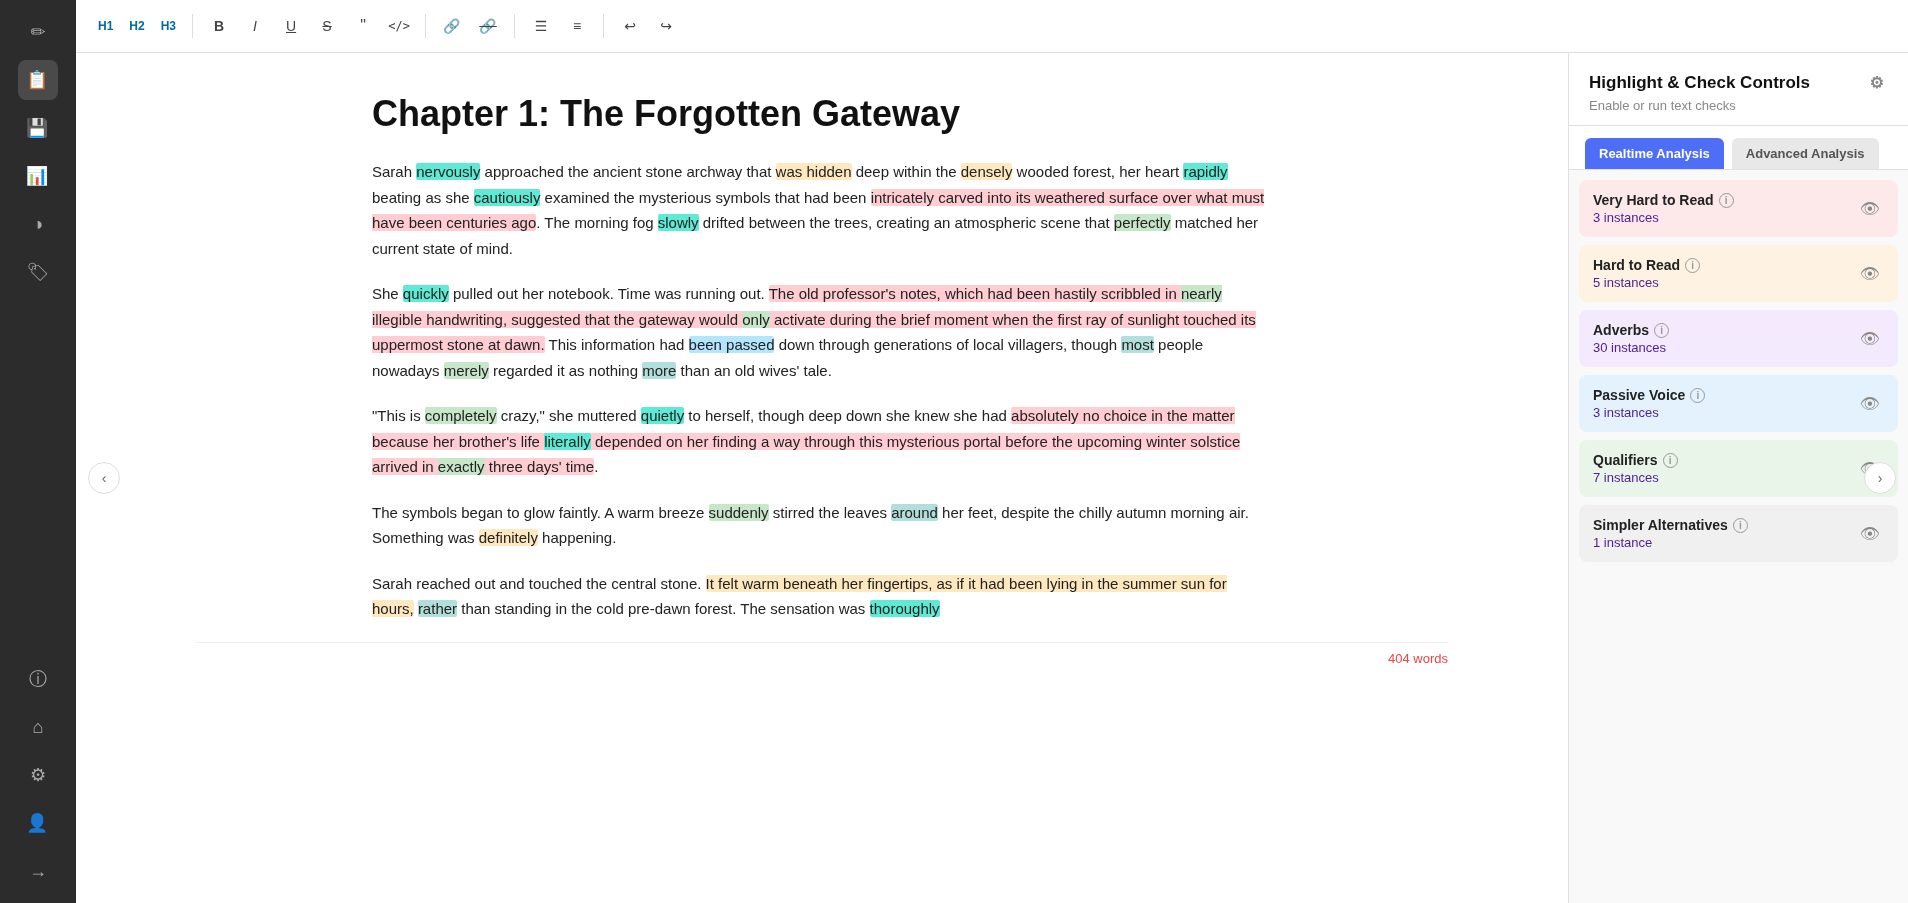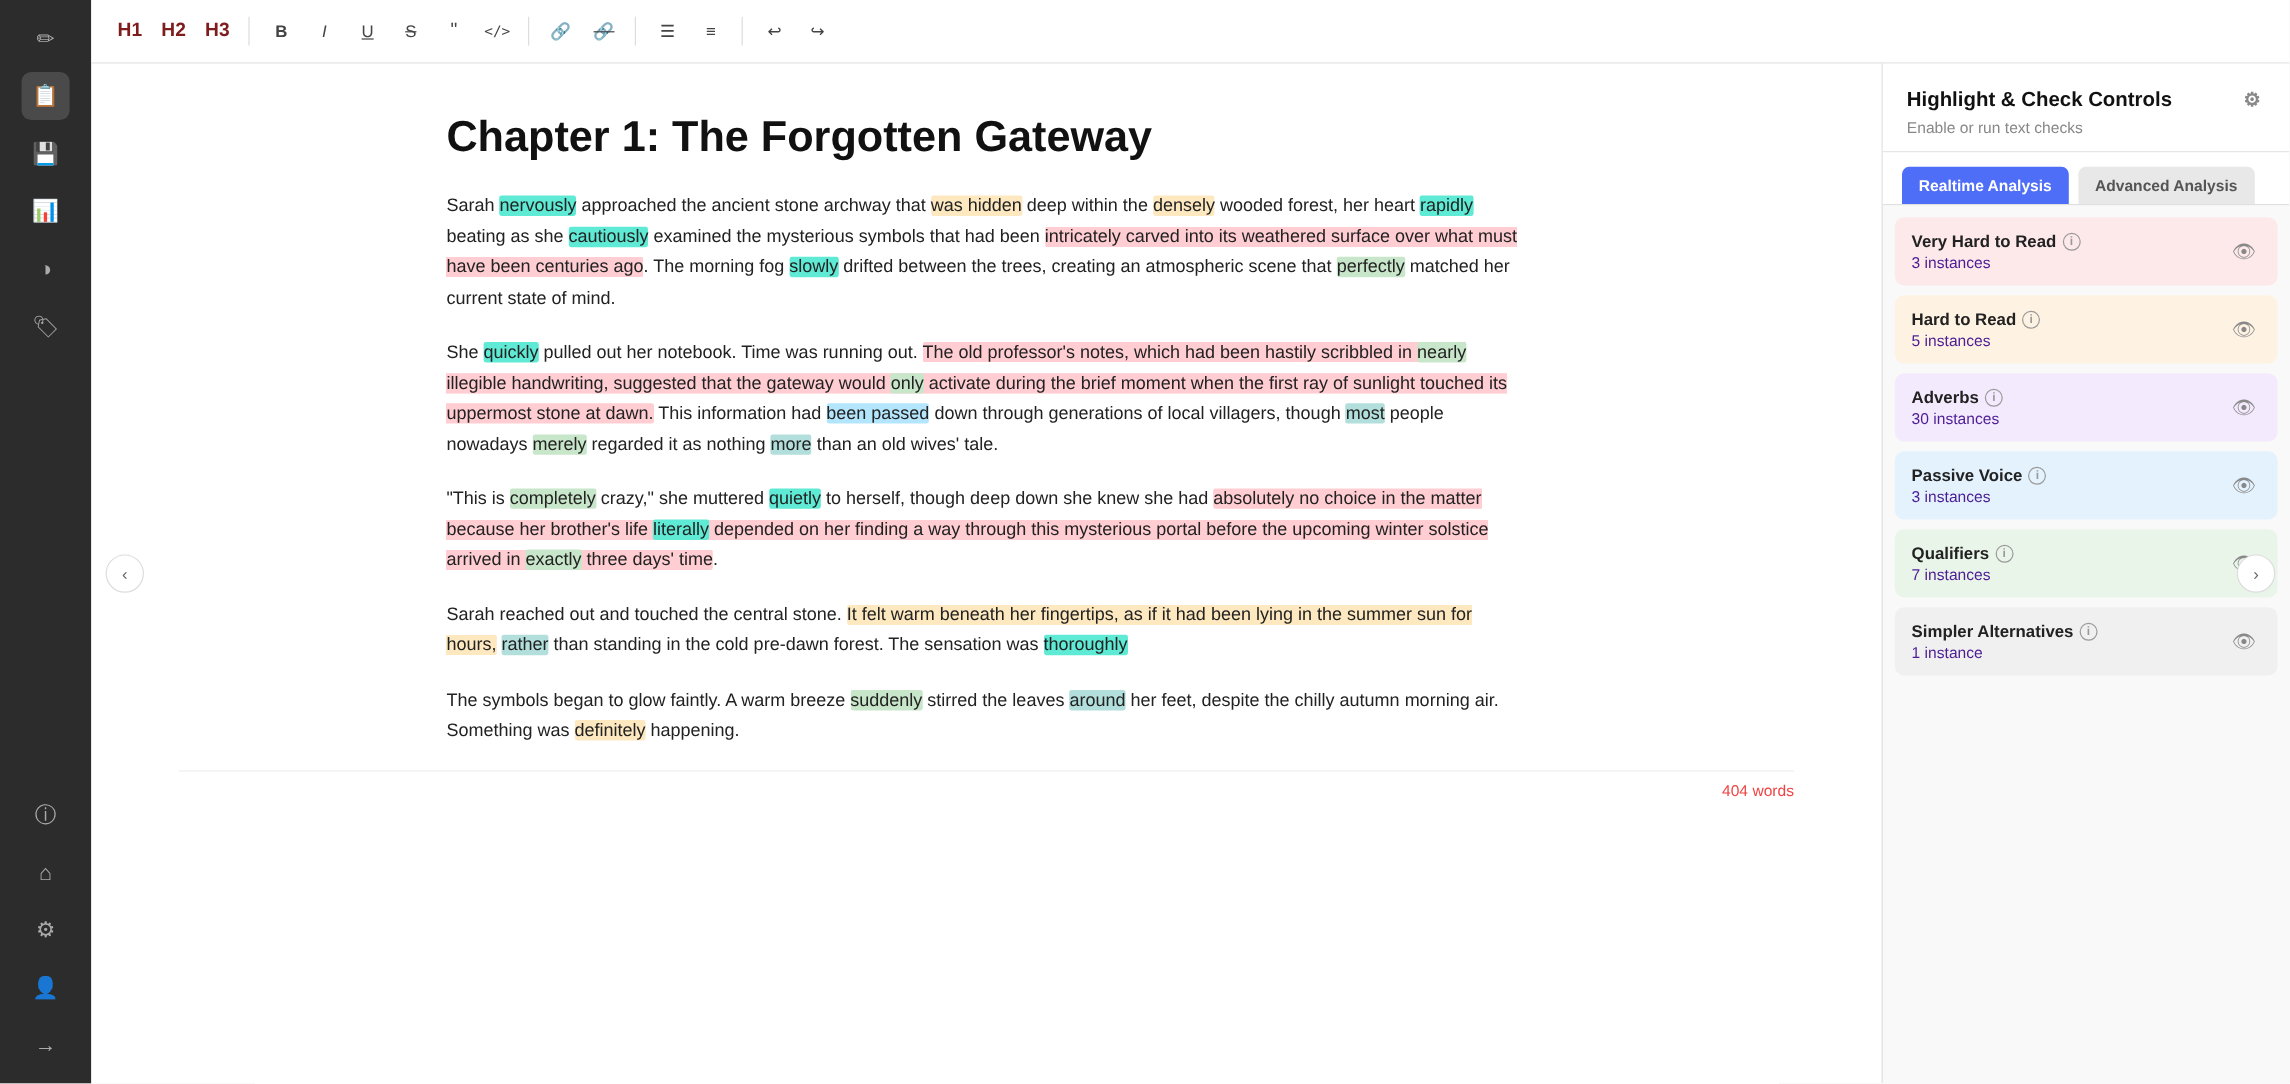--- a/index.html
+++ b/index.html
@@ -50,21 +50,21 @@
     }
     .toolbar-btn {
       width: 32px; height: 32px;
       display: flex; align-items: center; justify-content: center;
       border: none; background: transparent; cursor: pointer;
       border-radius: 4px;
       font-size: 14px; color: #444;
     }
     .toolbar-separator { width: 1px; height: 24px; background: #ddd; margin: 0 6px; }
     .heading-btn {
-      font-size: 16px; font-weight: bold; color: #7f1d1d;
+      font-size: 12px; font-weight: bold; color: #0369a1;
       padding: 4px 6px;
       border: none; background: transparent; cursor: pointer;
       border-radius: 4px;
     }
 
     
     .editor-container {
       flex: 1;
       display: flex;
       overflow: hidden;
@@ -81,21 +81,21 @@
       border-radius: 50%;
       cursor: pointer;
       z-index: 10;
       font-size: 14px; color: #666;
     }
     .nav-arrow.left { left: 12px; }
     .nav-arrow.right { right: 12px; }
     .editor-scroll {
       flex: 1;
       overflow-y: auto;
-      padding: 40px 73px;
+      padding: 40px 120px;
       background: white;
     }
     .editor-content {
       max-width: 900px;
       margin: 0 auto;
     }
     h1.doc-title {
       font-size: 36px;
       font-weight: 800;
       margin-bottom: 24px;
@@ -315,27 +315,27 @@
           nothing <span class="hl-teal">more</span> than an old wives' tale.
         </p>
 
         <p class="editor-para">
           "This is <span class="hl-green">completely</span> crazy," she muttered <span class="hl-purple">quietly</span> to herself, though deep down she knew she had <span class="hl-red">absolutely
           no choice in the matter because her brother's life <span class="hl-purple">literally</span> depended on her finding a way through this
           mysterious portal before the upcoming winter solstice arrived in <span class="hl-green">exactly</span> three days' time</span>.
         </p>
 
         <p class="editor-para">
+          The symbols began to glow faintly. A warm breeze <span class="hl-green">suddenly</span> stirred the leaves <span class="hl-teal">around</span> her feet, despite the
+          chilly autumn morning air. Something was <span class="hl-orange">definitely</span> happening.
+        </p>
+
+        <p class="editor-para">
           Sarah reached out and touched the central stone. <span class="hl-orange">It felt warm beneath her fingertips, as if it had been lying in
           the summer sun for hours,</span> <span class="hl-teal">rather</span> than standing in the cold pre-dawn forest. The sensation was <span class="hl-purple">thoroughly</span>
-        </p>
-
-        <p class="editor-para">
-          The symbols began to glow faintly. A warm breeze <span class="hl-green">suddenly</span> stirred the leaves <span class="hl-teal">around</span> her feet, despite the
-          chilly autumn morning air. Something was <span class="hl-orange">definitely</span> happening.
         </p>
       </div>
 
       <div style="margin-top: 16px; padding: 8px 0; border-top: 1px solid #eee; font-size: 13px; color: #ef4444; text-align: right;">404 words</div>
     </div>
 
     <div class="nav-arrow right">›</div>
 
     <div class="right-panel">
 

